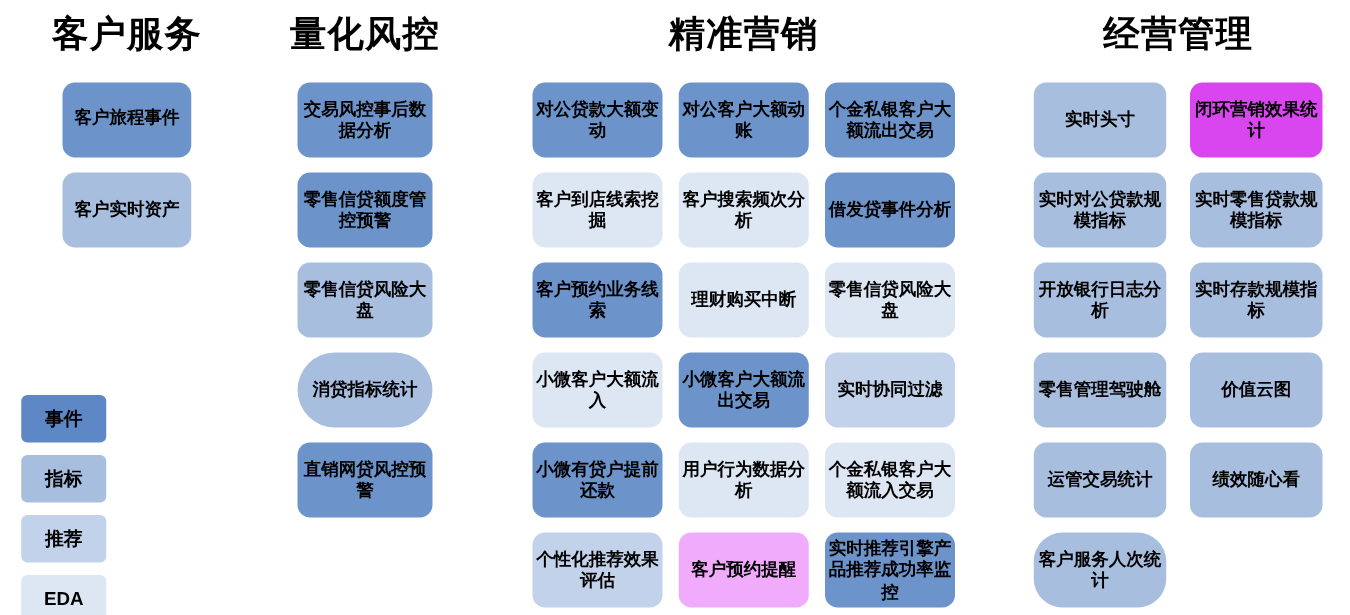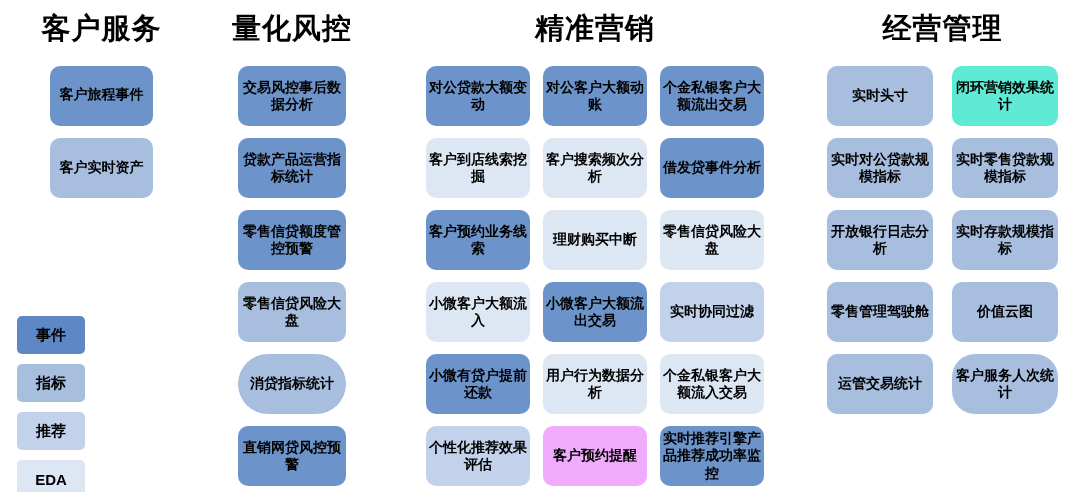--- a/index.html
+++ b/index.html
@@ -88,21 +88,20 @@
     <div class="boxes">
         <div class="box" style="background: rgb(108, 148, 202); font-family: Liberation Mono, monospace;">客户旅程事件</div>
         <div class="box" style="background: rgb(167, 190, 222);">客户实时资产</div>
       </div>
   </section>
 
   <section class="col col-1">
     <h1 class="col-title">量化风控</h1>
     <div class="boxes">
         <div class="box" style="background: rgb(108, 148, 202);">交易风控事后数据分析</div>
-        <div class="box" style="background: rgb(108, 148, 202);">贷款产品运营指标统计</div>
         <div class="box" style="background: rgb(108, 148, 202);">零售信贷额度管控预警</div>
         <div class="box" style="background: rgb(167, 190, 222);">零售信贷风险大盘</div>
         <div class="box" style="background: rgb(167, 190, 222); border-radius: 30px;">消贷指标统计</div>
         <div class="box" style="background: rgb(108, 148, 202);">直销网贷风控预警</div>
       </div>
   </section>
 
   <section class="col col-2">
     <h1 class="col-title">精准营销</h1>
     <div class="boxes">
@@ -124,28 +123,29 @@
         <div class="box" style="background: rgb(194, 210, 234);">个性化推荐效果评估</div>
         <div class="box" style="background: #f0abfc;">客户预约提醒</div>
         <div class="box" style="background: rgb(108, 148, 202);">实时推荐引擎产品推荐成功率监控</div>
       </div>
   </section>
 
   <section class="col col-3">
     <h1 class="col-title">经营管理</h1>
     <div class="boxes">
         <div class="box" style="background: rgb(167, 190, 222);">实时头寸</div>
-        <div class="box" style="background: #5eead4;">闭环营销效果统计</div>
+        <div class="box" style="background: #d946ef;">闭环营销效果统计</div>
         <div class="box" style="background: rgb(167, 190, 222);">实时对公贷款规模指标</div>
         <div class="box" style="background: rgb(167, 190, 222);">实时零售贷款规模指标</div>
         <div class="box" style="background: rgb(167, 190, 222);">开放银行日志分析</div>
         <div class="box" style="background: rgb(167, 190, 222);">实时存款规模指标</div>
         <div class="box" style="background: rgb(167, 190, 222);">零售管理驾驶舱</div>
         <div class="box" style="background: rgb(167, 190, 222);">价值云图</div>
         <div class="box" style="background: rgb(167, 190, 222);">运管交易统计</div>
+        <div class="box" style="background: rgb(167, 190, 222);">绩效随心看</div>
         <div class="box" style="background: rgb(167, 190, 222); border-radius: 23px;">客户服务人次统计</div>
       </div>
   </section>
 
   <div class="legend">
       <div class="legend-item" style="background: rgb(93, 136, 197);">事件</div>
       <div class="legend-item" style="background: rgb(167, 190, 222);">指标</div>
       <div class="legend-item" style="background: rgb(194, 210, 234);">推荐</div>
       <div class="legend-item" style="background: rgb(221, 230, 243);">EDA</div>
     </div>

